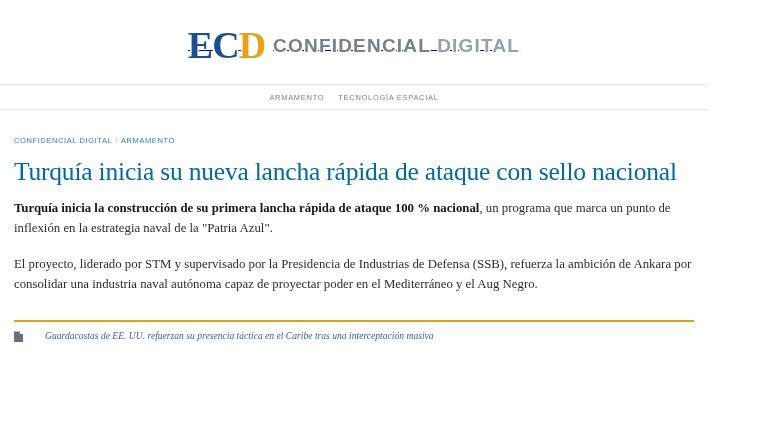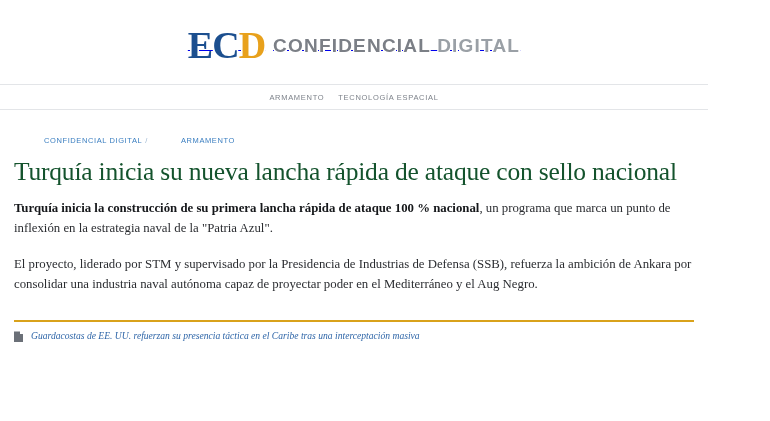--- a/index.html
+++ b/index.html
@@ -81,34 +81,33 @@
     margin-top: 26px;
     font-family: "Liberation Sans", sans-serif;
     font-size: 7.5px;
     letter-spacing: 0.6px;
     color: #3a7ec0;
     text-transform: uppercase;
   }
   .breadcrumb a {
     color: #3a7ec0;
     text-decoration: none;
-    margin-left: 30px;
   }
   .breadcrumb .sep {
     color: #9fb8d2;
     margin: 0 3px;
   }
 
   h1.headline {
     margin: 12px 0 12px 0;
     font-family: "Liberation Serif", serif;
     font-weight: normal;
     font-size: 25.5px;
     line-height: 1.15;
-    color: #14532d;
+    color: #0369a1;
     letter-spacing: -0.2px;
   }
 
   .lead {
     font-size: 12.8px;
     line-height: 1.55;
     color: #2b2d31;
   }
   .lead b {
     font-weight: bold;
@@ -122,21 +121,21 @@
     color: #2b2d31;
   }
 
   
   .related {
     margin-top: 26px;
     border-top: 2px solid #d9a21b;
     padding-top: 8px;
     display: flex;
     align-items: flex-start;
-    gap: 8px;
+    gap: 22px;
     text-align: right;
   }
   .doc-icon {
     flex: 0 0 auto;
     width: 9px;
     height: 11px;
     position: relative;
     margin-top: 1px;
   }
   .doc-icon .sheet {

